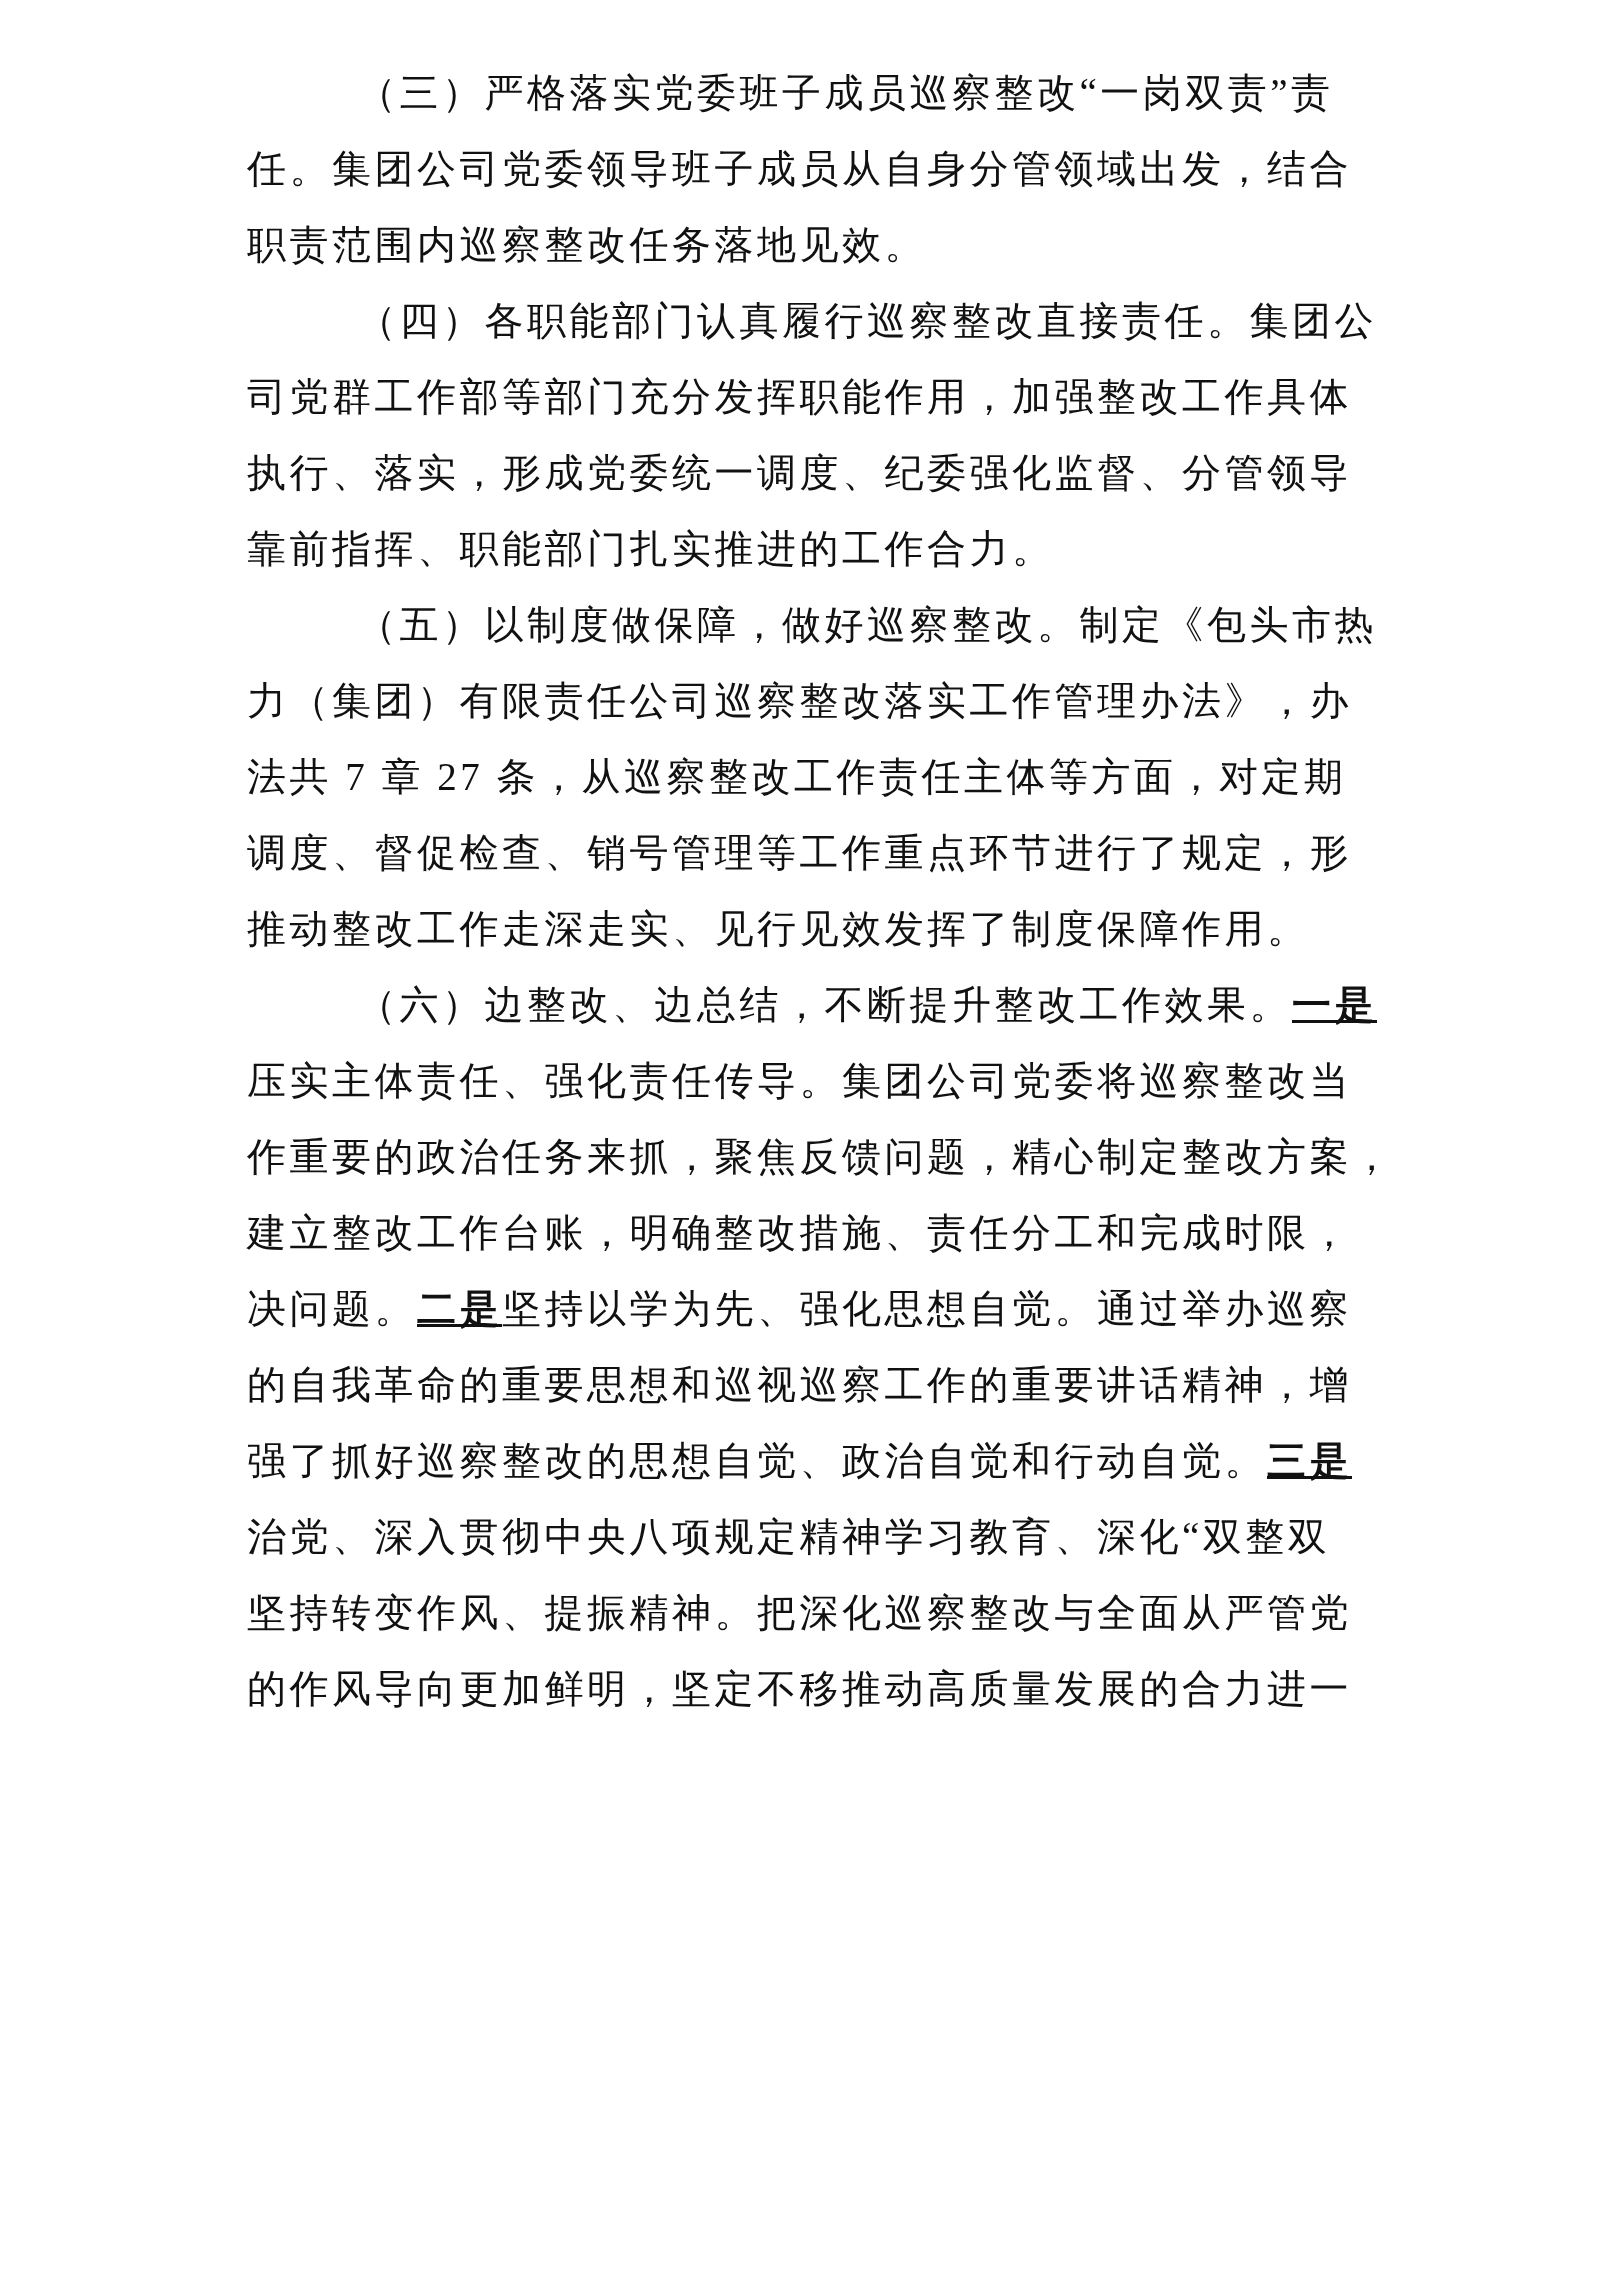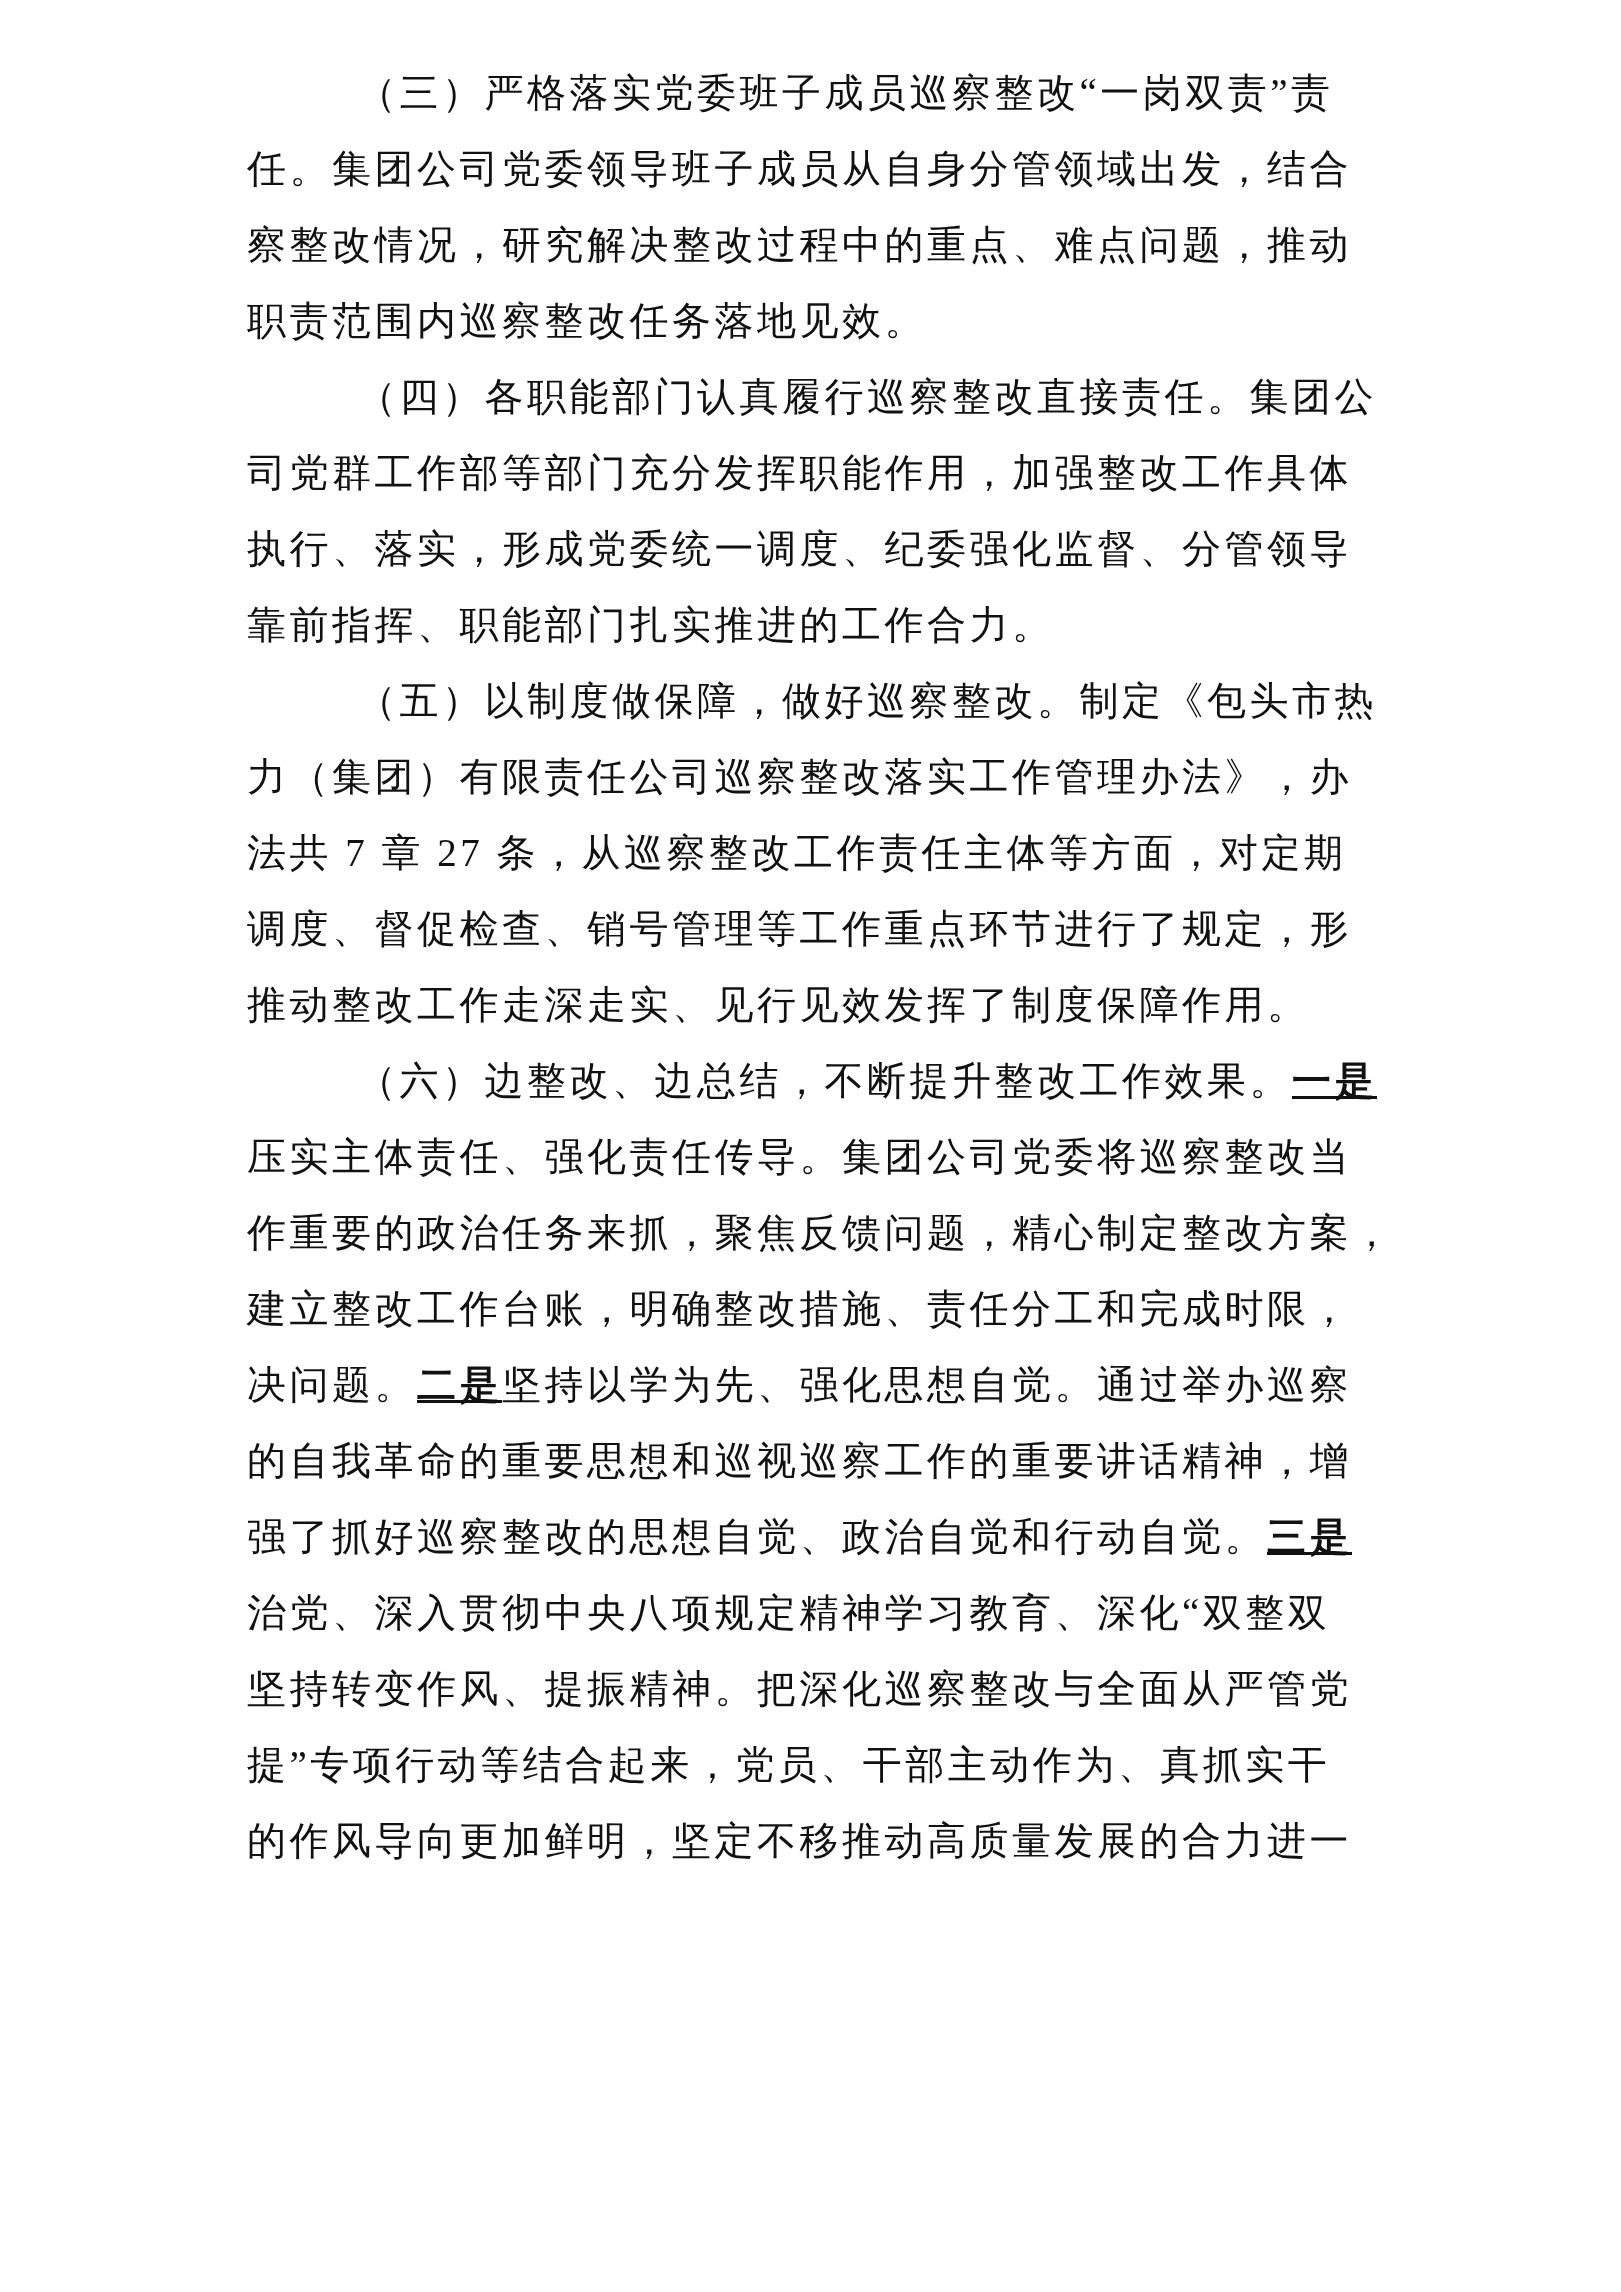--- a/index.html
+++ b/index.html
@@ -44,21 +44,20 @@
 </style>
 </head>
 <body>
 
 <div class="page">
   <div class="body-text">
 
     <div>
       <div class="line indent"><span class="seg">（三）严格落实党委班子成员巡察整改“一岗双责”责</span></div>
       <div class="line"><span class="seg">任。集团公司党委领导班子成员从自身分管领域出发，结合</span></div>
-      <div class="line"><span class="seg">察整改情况，研究解决整改过程中的重点、难点问题，推动</span></div>
       <div class="line"><span class="seg">职责范围内巡察整改任务落地见效。</span></div>
     </div>
 
     <div>
       <div class="line indent"><span class="seg">（四）各职能部门认真履行巡察整改直接责任。集团公</span></div>
       <div class="line"><span class="seg">司党群工作部等部门充分发挥职能作用，加强整改工作具体</span></div>
       <div class="line"><span class="seg">执行、落实，形成党委统一调度、纪委强化监督、分管领导</span></div>
       <div class="line"><span class="seg">靠前指挥、职能部门扎实推进的工作合力。</span></div>
     </div>
 
@@ -73,19 +72,18 @@
     <div>
       <div class="line indent"><span class="seg">（六）边整改、边总结，不断提升整改工作效果。</span><span class="seg bold">一是</span></div>
       <div class="line"><span class="seg">压实主体责任、强化责任传导。集团公司党委将巡察整改当</span></div>
       <div class="line"><span class="seg">作重要的政治任务来抓，聚焦反馈问题，精心制定整改方案，</span></div>
       <div class="line"><span class="seg">建立整改工作台账，明确整改措施、责任分工和完成时限，</span></div>
       <div class="line"><span class="seg">决问题。</span><span class="seg bold">二是</span><span class="seg">坚持以学为先、强化思想自觉。通过举办巡察</span></div>
       <div class="line"><span class="seg">的自我革命的重要思想和巡视巡察工作的重要讲话精神，增</span></div>
       <div class="line"><span class="seg">强了抓好巡察整改的思想自觉、政治自觉和行动自觉。</span><span class="seg bold">三是</span></div>
       <div class="line"><span class="seg">治党、深入贯彻中央八项规定精神学习教育、深化“双整双</span></div>
       <div class="line"><span class="seg">坚持转变作风、提振精神。把深化巡察整改与全面从严管党</span></div>
-      <div class="line"><span class="seg">提”专项行动等结合起来，党员、干部主动作为、真抓实干</span></div>
       <div class="line"><span class="seg">的作风导向更加鲜明，坚定不移推动高质量发展的合力进一</span></div>
     </div>
 
   </div>
 </div>
 
 
 </body></html>

